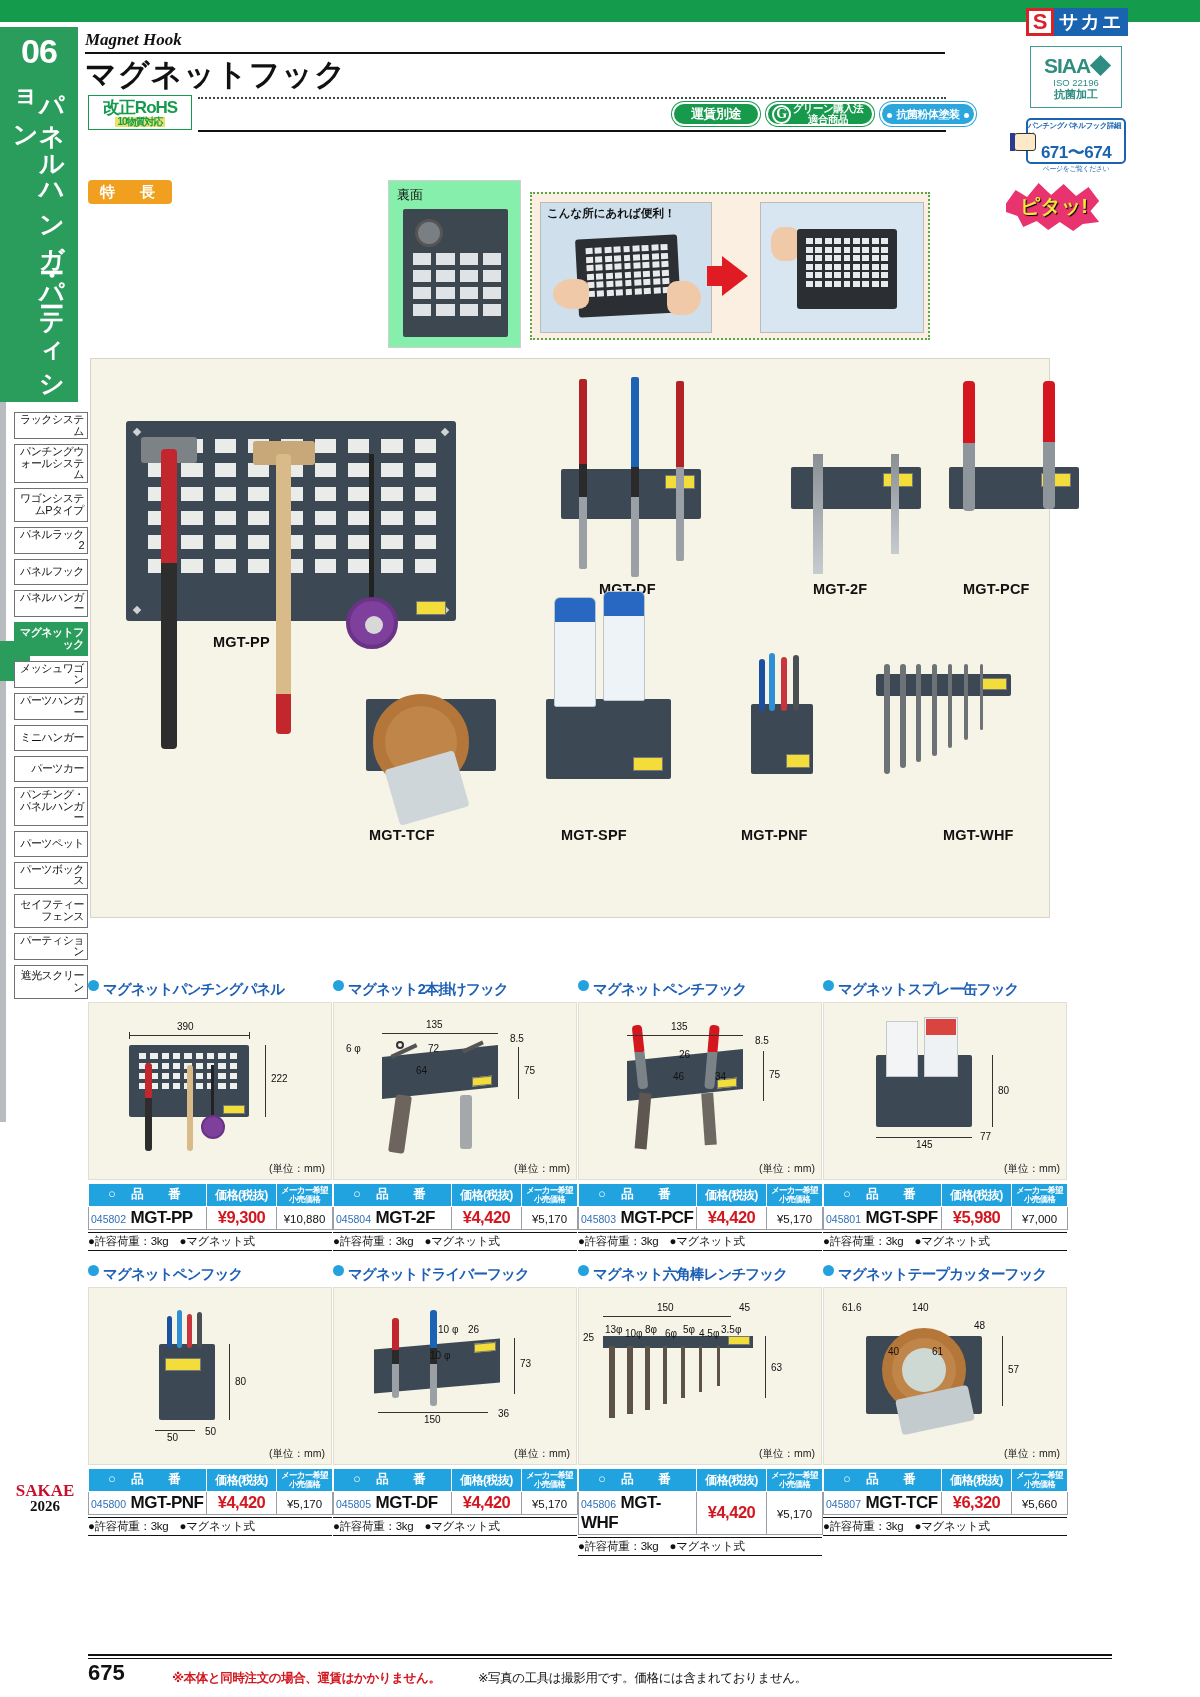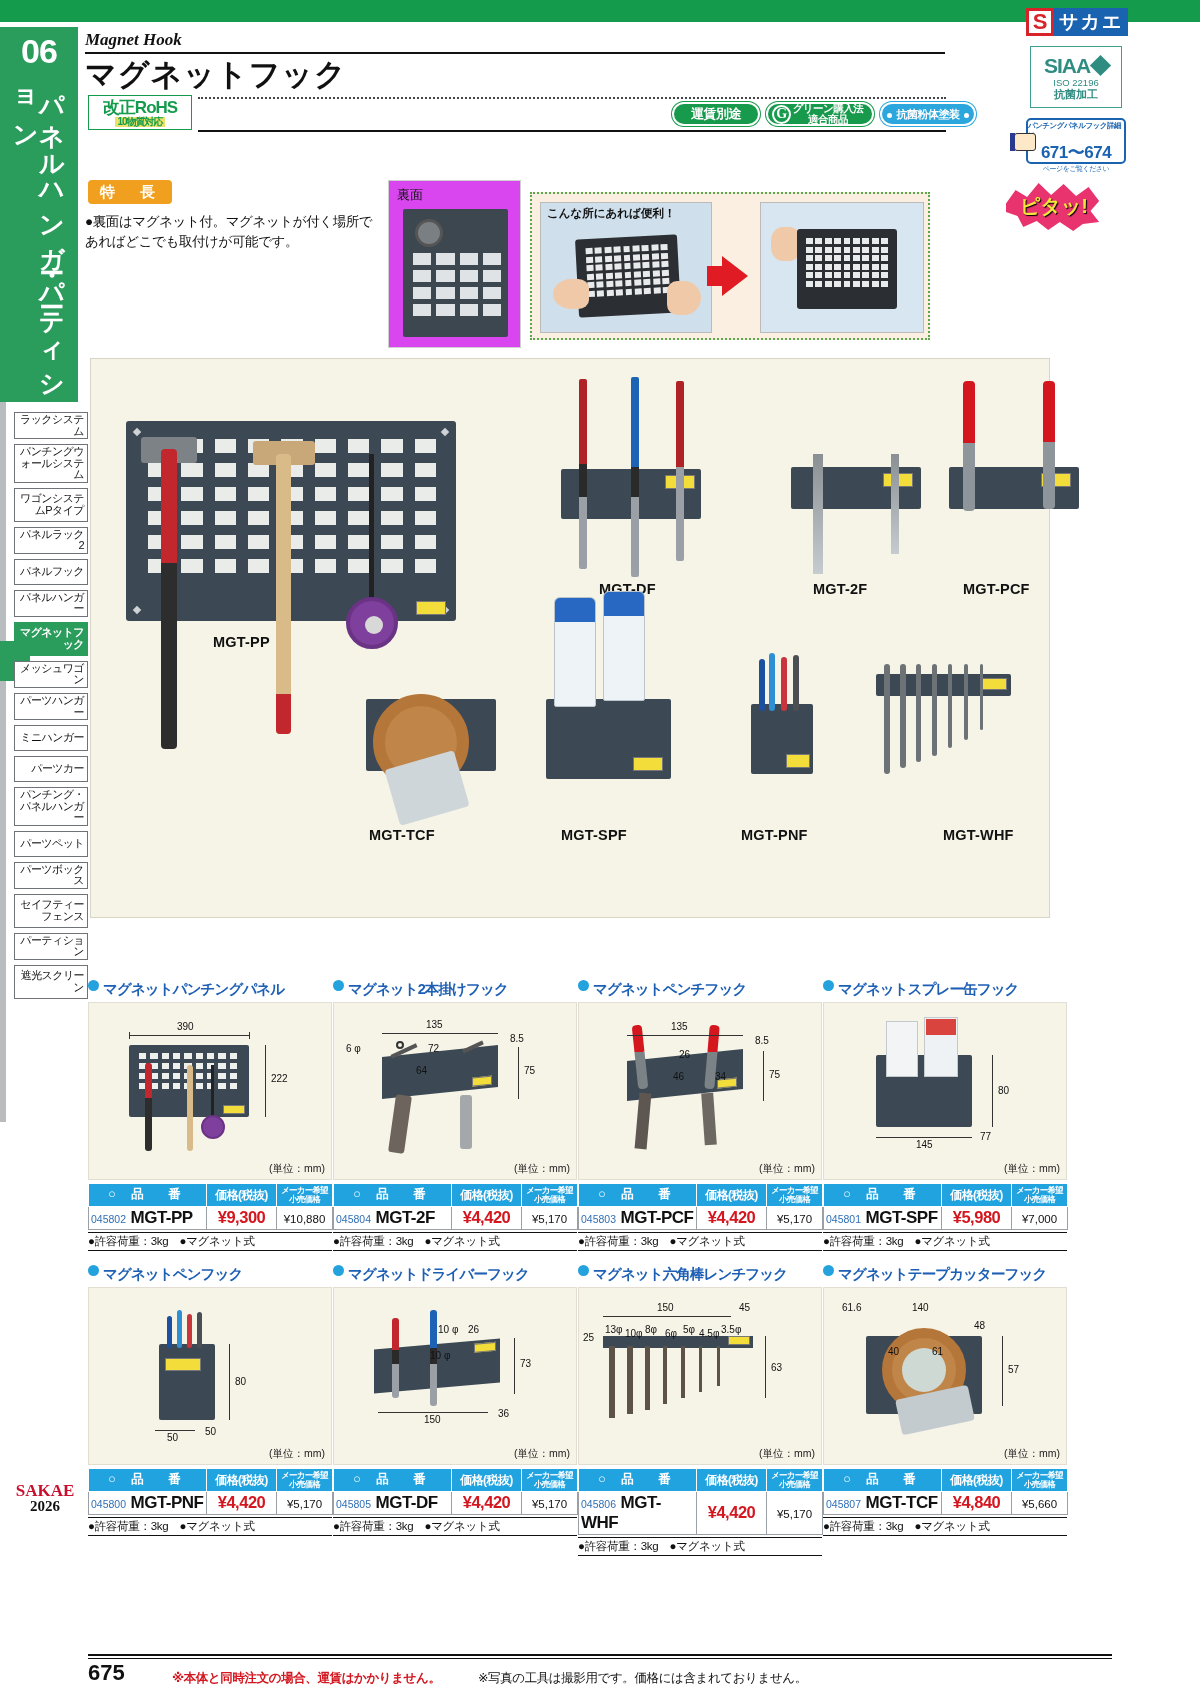--- a/index.html
+++ b/index.html
@@ -152,21 +152,21 @@
     display:flex;align-items:center;justify-content:center; letter-spacing:5px;
   }
   .tokucho-txt {
     position:absolute; left:85px; top:212px; width:300px;
     font-size:13.5px; color:#111; line-height:1.5; letter-spacing:-0.4px;
   }
 
   
   .inset-ura {
     position:absolute; left:388px; top:180px; width:133px; height:168px;
-    background:#d946ef; border:1px solid #cfcfcf;
+    background:#86efac; border:1px solid #cfcfcf;
   }
   .inset-ura .lab { position:absolute; left:8px; top:5px; font-size:13px; color:#111; }
   .ura-panel {
     position:absolute; left:14px; top:28px; width:105px; height:128px;
     background:#3c4750; border-radius:2px;
   }
   .ura-mag {
     position:absolute; left:12px; top:10px; width:28px;height:28px;border-radius:50%;
     background:#7a7f84; border:3px solid #555;
   }
@@ -466,21 +466,20 @@
   </div>
 
   <div class="punch-ref">
     <div class="pr-hand"></div>
     <div class="pr-1">パンチングパネルフック詳細は</div>
     <div class="pr-2">671〜674</div>
     <div class="pr-3">ページをご覧ください</div>
   </div>
 
   <div class="tokucho">特　長</div>
-  <div class="tokucho-txt">●裏面はマグネット付。マグネットが付く場所であればどこでも取付けが可能です。</div>
 
   <div class="inset-ura">
     <div class="lab">裏面</div>
     <div class="ura-panel">
       <div class="ura-mag"></div>
       <div class="ura-grid">
         <i></i>
           <i></i>
           <i></i>
           <i></i>
@@ -1124,21 +1123,21 @@
             <tr>
           <th class="c1">○&nbsp;<span>品　番</span></th>
           <th class="c2">価格(税抜)</th>
           <th class="c3"><span>メーカー希望</span><br><span>小売価格</span></th>
         </tr>
         <tr>
           <td class="code">
             <span class="code-num">045807</span>
             <span class="code-name">MGT-TCF</span>
           </td>
-          <td><span class="price-main">¥4,840</span></td>
+          <td><span class="price-main">¥6,320</span></td>
           <td><span class="price-sub">¥5,660</span></td>
         </tr>
       </tbody>
         </table>
       <div class="spec-row">●許容荷重：3kg　●マグネット式</div>
     </div>
 
   </div>
 
   <div class="foot-rule1"></div>

